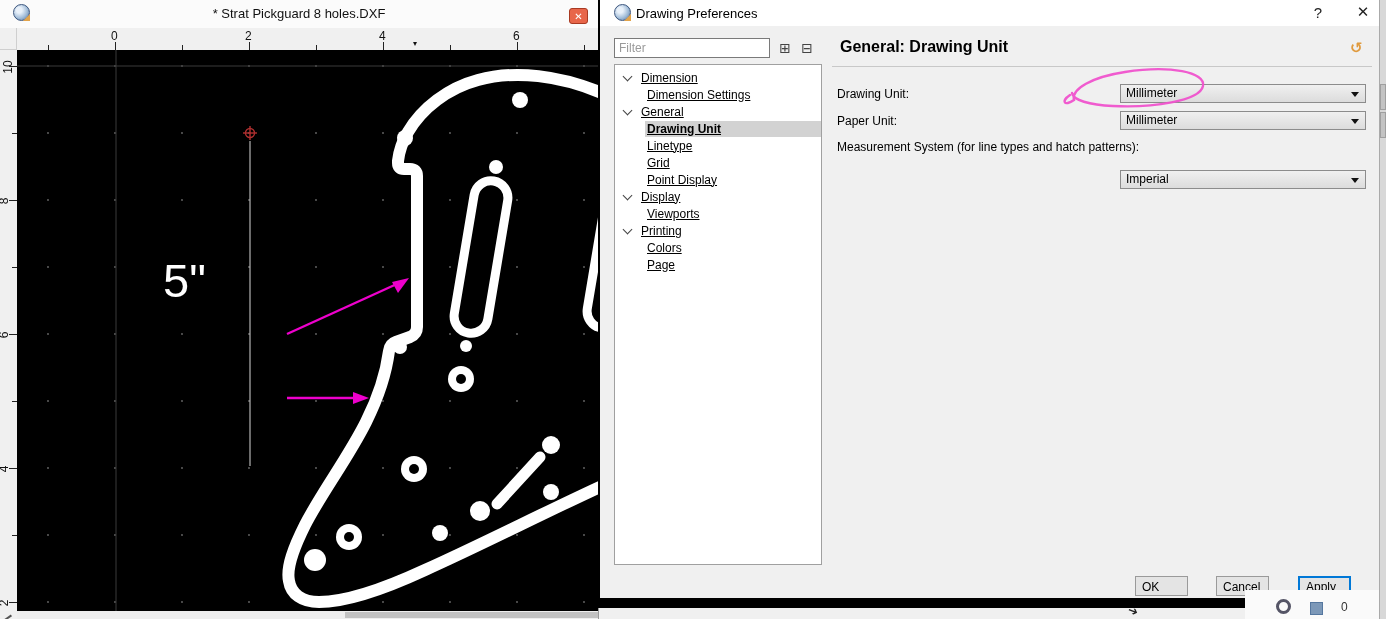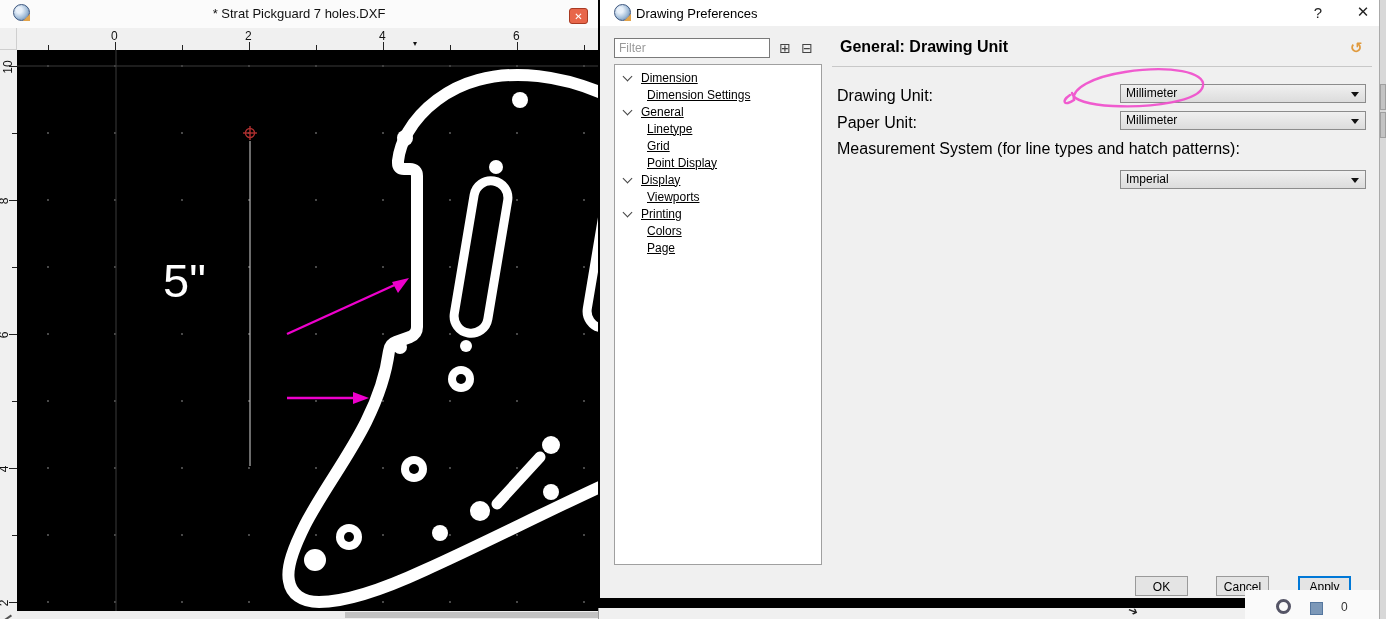--- a/index.html
+++ b/index.html
@@ -51,27 +51,27 @@
   .dlg-separator{position:absolute;left:232px;top:66px;width:540px;height:1px;background:#c8c8c8;}
 
   #tree{position:absolute;left:14px;top:64px;width:208px;height:501px;background:#fff;border:1px solid #a0a0a0;box-sizing:border-box;overflow:hidden;padding-top:4px;}
   .tree-row{display:flex;align-items:center;height:17px;font-size:12px;color:#000;cursor:pointer;}
   .tree-row.parent{padding-left:9px;}
   .tree-row.child{padding-left:30px;justify-content:center;}
   .chev{width:6px;height:6px;border-left:1.6px solid #444;border-bottom:1.6px solid #444;transform:rotate(-45deg);margin-right:8px;margin-top:-3px;flex:none;}
   .tree-row .lbl{flex:1;padding:1px 2px;text-decoration:underline;}
   .tree-row.selected .lbl{background:#d2d2d2;font-weight:bold;}
 
-  .form-row{position:absolute;left:237px;font-size:16px;color:#000;}
+  .form-row{position:absolute;left:237px;font-size:12px;color:#000;}
   .combo{position:absolute;left:520px;width:246px;height:19px;background:linear-gradient(#f0f0f0,#dcdcdc);
     border:1px solid #8c8c8c;box-sizing:border-box;font-size:12px;color:#000;line-height:17px;padding-left:5px;cursor:pointer;}
   .combo .caret{position:absolute;right:6px;top:7px;width:0;height:0;border-left:4px solid transparent;border-right:4px solid transparent;border-top:5px solid #111;}
 
   .dlg-btn{position:absolute;top:576px;height:20px;background:#e4e4e4;border:1px solid #9a9a9a;font-size:12px;color:#000;
-    text-align:center;line-height:18px;box-sizing:border-box;cursor:pointer;font-family:inherit;}
+    text-align:left;line-height:18px;box-sizing:border-box;cursor:pointer;font-family:inherit;}
   #btn-ok{left:535px;width:53px;}
   #btn-cancel{left:616px;width:53px;}
   #btn-apply{left:698px;width:53px;border:2px solid #0078d7;line-height:16px;}
 
   #annotation-svg{position:absolute;left:0;top:0;width:781px;height:598px;pointer-events:none;}
 
   
   #status-black{position:absolute;left:598px;top:598px;width:647px;height:10px;background:#000;}
   #status-area{position:absolute;left:1245px;top:590px;width:141px;height:29px;background:#fafafa;}
   .scale-arrow{position:absolute;left:1128px;top:604px;font-size:12px;color:#222;transform:rotate(20deg);}
@@ -83,21 +83,21 @@
   .strip-box{position:absolute;left:1380px;width:6px;height:26px;background:#c3c3c3;border:1px solid #9f9f9f;box-sizing:border-box;}
 </style>
 </head>
 <body>
 
 <div id="app">
 
   <div id="draw-window">
     <div class="dw-titlebar">
       <span class="app-icon"></span>
-      <div class="dw-title">* Strat Pickguard 7 holes.DXF</div>
+      <div class="dw-title">* Strat Pickguard 8 holes.DXF</div>
       <div class="dw-close">✕</div>
     </div>
 
     <div class="ruler-corner"></div>
     <div id="hruler">
       <div id="ruler-marker" style="left:396px;">▾</div>
     <div class="htick" style="left: 31px;"></div>
         <div class="hlabel" style="left: 94px;">0</div>
         <div class="htick" style="left: 98px; height: 8px;"></div>
         <div class="htick" style="left: 165px;"></div>
@@ -298,20 +298,23 @@
           <span class="chev"></span>
           <span class="lbl">Dimension</span>
         </div>
         <div class="tree-row child">
           <span class="lbl">Dimension Settings</span>
         </div>
         <div class="tree-row parent">
           <span class="chev"></span>
           <span class="lbl">General</span>
         </div>
+        <div class="tree-row child selected">
+          <span class="lbl">Drawing Unit</span>
+        </div>
         <div class="tree-row child">
           <span class="lbl">Linetype</span>
         </div>
         <div class="tree-row child">
           <span class="lbl">Grid</span>
         </div>
         <div class="tree-row child">
           <span class="lbl">Point Display</span>
         </div>
         <div class="tree-row parent">

